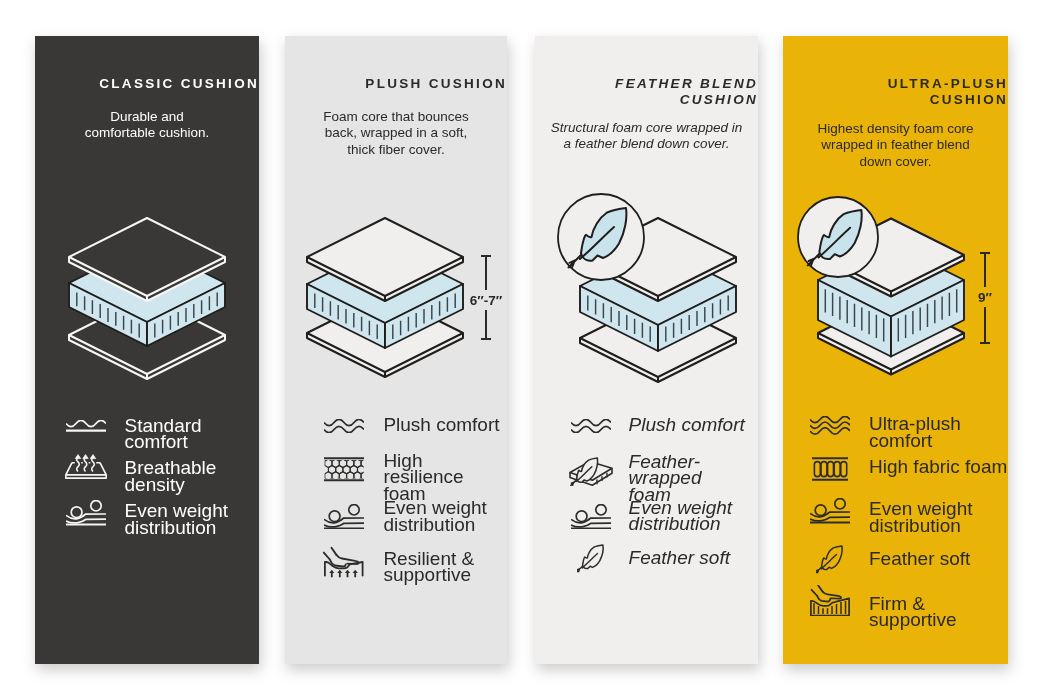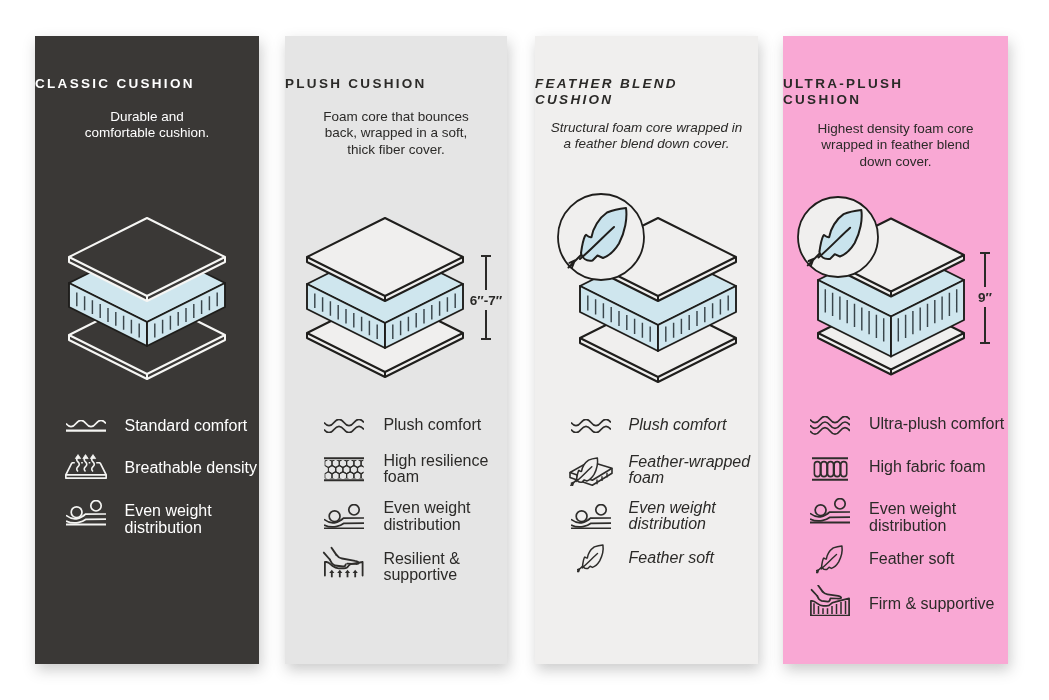--- a/index.html
+++ b/index.html
@@ -1,26 +1,26 @@
 <!DOCTYPE html>
 <html><head><meta charset="utf-8">
 <style>
 * { margin:0; padding:0; box-sizing:border-box; }
 html,body { width:1049px; height:700px; background:#ffffff; overflow:hidden;
   font-family:"Liberation Sans", sans-serif; }
 .stage { position:relative; width:1049px; height:700px; }
 .col { position:absolute; top:36px; height:628px;
   box-shadow: 2px 6px 13px rgba(50,50,50,0.25); }
-.title { position:absolute; top:40px; width:100%; text-align:left;
+.title { position:absolute; top:40px; width:100%; text-align:right;
   font-size:13.5px; font-weight:bold; letter-spacing:2.3px; line-height:16px; }
 .desc { position:absolute; width:100%; text-align:center;
   font-size:13.5px; line-height:16.5px; }
 .cushion { position:absolute; left:0; }
 .icon { position:absolute; }
-.rowtext { position:absolute; font-size:16px; line-height:16.5px; }
+.rowtext { position:absolute; font-size:19px; line-height:16.5px; }
 </style></head>
 <body>
 <div class="stage">
 <div class="col" style="left:35px;width:224px;background:#3a3836;">
       <div class="title" style="color:#ffffff;">CLASSIC CUSHION</div>
       <div class="desc" style="color:#ffffff;top:72.5px;">Durable and<br>comfortable cushion.</div>
       <svg class="cushion" width="224" height="210" viewBox="0 0 224 210" style="top:154px;">
         <path d="M34,145 L112,106 L190,145 L190,150 L112,189 L34,150 Z" fill="#3a3836" stroke="#f6f6f4" stroke-width="2" stroke-linejoin="round"></path>
         <path d="M34,145 L112,184 L190,145" fill="none" stroke="#f6f6f4" stroke-width="2" stroke-linejoin="round"></path>
         <path d="M112,184 L112,189" fill="none" stroke="#f6f6f4" stroke-width="2"></path>
@@ -169,21 +169,21 @@
         <path d="M0,21 Q6,23.8 12,22.6 Q17,21.6 20,19.3 L40,19.1" fill="none" stroke="#2e2d2b" stroke-width="1.7"></path>
         <path d="M0,24.5 H40" stroke="#2e2d2b" stroke-width="2"></path>
       </svg>
       <div class="rowtext" style="left:93.6px;top:463.8px;color:#2b2a28;">Even weight<br>distribution</div>
       <svg class="icon" width="29" height="29" viewBox="0 0 29 29" style="left:41.5px;top:508.0px;">
         <path d="M25.9,0.9 C26.6,5.4 25.4,11.7 22.7,16.9 C20.9,19.8 18.7,22.3 15.5,23.4 L13.1,22.3 L10.8,24.5 C7.9,25.0 6.1,23.4 5.6,21.2 C6.1,18.0 6.5,15.3 7.4,13.5 L7.9,13.0 C8.8,13.7 9.7,14.3 10.3,14.0 C11.0,9.9 13.7,5.4 17.3,2.9 C20.5,1.6 23.6,1.1 25.9,0.9 Z" fill="none" stroke="#2e2d2b" stroke-width="1.5" stroke-linejoin="round"></path>
         <path d="M5.2,23.9 C11.0,18.9 16.4,13.1 20.5,9.5 M5.6,22.1 L0.0,27.7 M3.4,24.3 L0.5,25.6 M2.5,25.3 L1.6,27.7" fill="none" stroke="#2e2d2b" stroke-width="1.4" stroke-linecap="round"></path>
       </svg>
       <div class="rowtext" style="left:93.6px;top:513.8px;color:#2b2a28;">Feather soft</div>
     </div>
-<div class="col" style="left:783px;width:225px;background:#f9a8d4;">
+<div class="col" style="left:783px;width:225px;background:#eab308;">
       <div class="title" style="color:#2b2a28;">ULTRA-PLUSH<br>CUSHION</div>
       <div class="desc" style="color:#2b2a28;top:84.5px;">Highest density foam core<br>wrapped in feather blend<br>down cover.</div>
       <svg class="cushion" width="225" height="210" viewBox="0 0 225 210" style="top:154px;">
         <path d="M35,143 L108,106.5 L181,143 L181,148 L108,184.5 L35,148 Z" fill="#f0efee" stroke="#1f1e1c" stroke-width="2" stroke-linejoin="round"></path>
         <path d="M35,143 L108,179.5 L181,143" fill="none" stroke="#1f1e1c" stroke-width="2" stroke-linejoin="round"></path>
         <path d="M108,179.5 L108,184.5" fill="none" stroke="#1f1e1c" stroke-width="2"></path>
         <path d="M35,90 L108,53.5 L181,90 L108,126.5 Z" fill="#cfe6ee" stroke="#1f1e1c" stroke-width="1.9" stroke-linejoin="round"></path>
         <path d="M35,90 L108,126.5 L108,166.5 L35,130 Z" fill="#cfe6ee" stroke="#1f1e1c" stroke-width="1.9" stroke-linejoin="round"></path>
         <path d="M108,126.5 L181,90 L181,130 L108,166.5 Z" fill="#cfe6ee" stroke="#1f1e1c" stroke-width="1.9" stroke-linejoin="round"></path>
         <path d="M42.3,99.2 V122.4 M49.6,102.8 V126.0 M56.9,106.5 V129.7 M64.2,110.1 V133.3 M71.5,113.8 V136.9 M78.8,117.4 V140.6 M86.1,121.0 V144.2 M93.4,124.7 V147.9 M100.7,128.3 V151.5 M115.3,128.3 V151.5 M122.6,124.7 V147.9 M129.9,121.0 V144.2 M137.2,117.4 V140.6 M144.5,113.8 V136.9 M151.8,110.1 V133.3 M159.1,106.5 V129.7 M166.4,102.8 V126.0 M173.7,99.2 V122.4" fill="none" stroke="#39454b" stroke-width="1.45"></path>

